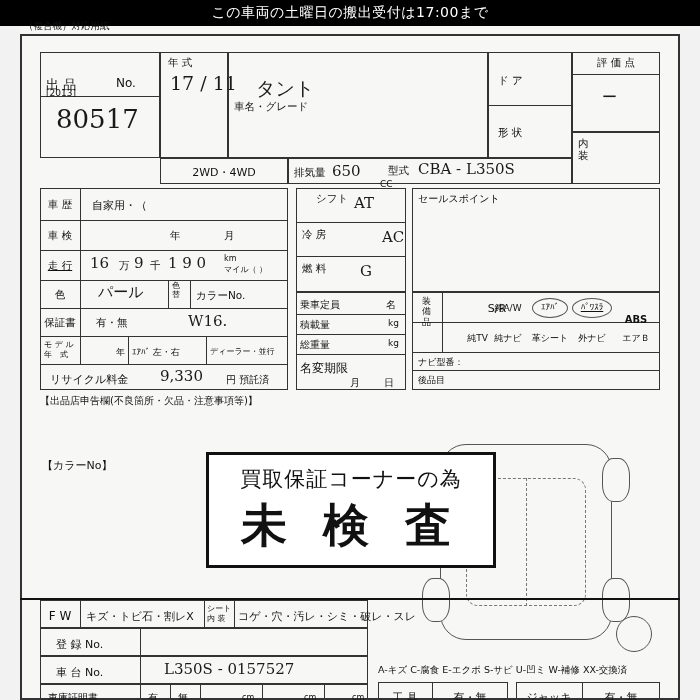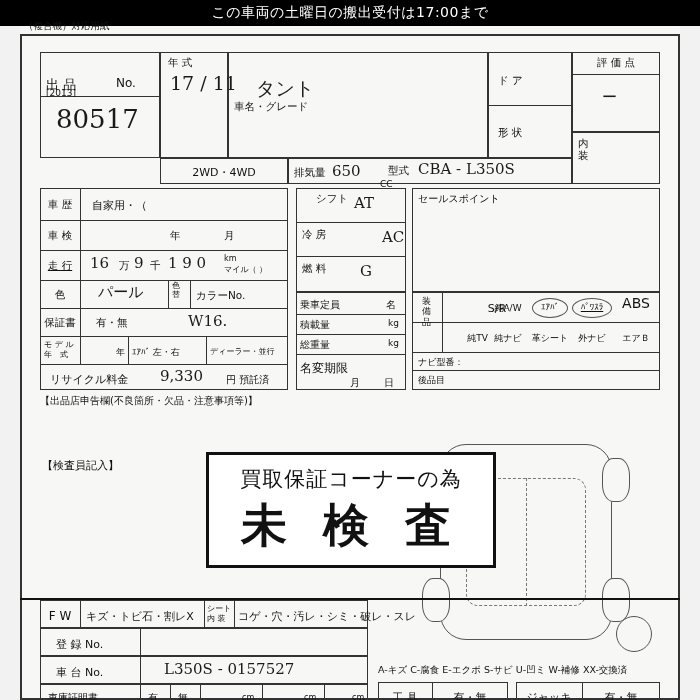--- a/index.html
+++ b/index.html
@@ -141,21 +141,21 @@
   <div class="vline" style="left:108px;top:310px;height:28px;"></div>
   <div class="lbl" style="left:112px;top:320px;font-size:9px;">ｴｱﾊﾞ 左・右</div>
   <div class="vline" style="left:186px;top:310px;height:28px;"></div>
   <div class="lbl" style="left:190px;top:320px;font-size:8px;">ディーラー・並行</div>
 
   <div class="lbl" style="left:30px;top:346px;font-size:11px;">リサイクル料金</div>
   <div class="hand sm" style="left:140px;top:341px;">9,330</div>
   <div class="lbl" style="left:206px;top:347px;font-size:10px;">円 預託済</div>
 
   <div class="lbl" style="left:20px;top:368px;font-size:10px;">【出品店申告欄(不良箇所・欠品・注意事項等)】</div>
-  <div class="lbl" style="left:22px;top:432px;font-size:11px;">【検査員記入】</div>
+  <div class="lbl" style="left:22px;top:432px;font-size:11px;">【カラーNo】</div>
 
   <div class="b" style="left:276px;top:162px;width:110px;height:104px;"></div>
   <div class="hline" style="left:276px;top:196px;width:110px;"></div>
   <div class="hline" style="left:276px;top:230px;width:110px;"></div>
   <div class="lbl" style="left:296px;top:166px;">シフト</div>
   <div class="hand sm" style="left:334px;top:168px;">AT</div>
   <div class="lbl" style="left:282px;top:202px;">冷 房</div>
   <div class="hand sm" style="left:336px;top:202px;margin-left:26px;">AC</div>
   <div class="lbl" style="left:282px;top:236px;">燃 料</div>
   <div class="hand sm" style="left:340px;top:236px;">G</div>
@@ -181,21 +181,21 @@
   <div class="vline" style="left:422px;top:266px;height:60px;"></div>
   <div class="hline" style="left:392px;top:296px;width:248px;"></div>
   <div class="hline" style="left:392px;top:326px;width:248px;"></div>
   <div class="hline" style="left:392px;top:344px;width:248px;"></div>
   <div class="lbl" style="left:402px;top:270px;font-size:9px;line-height:1.15;">装<br>備<br>品</div>
 
   <div class="lbl ctr" style="left:424px;top:276px;width:42px;font-size:11px;margin-left:32px;">S/R</div>
   <div class="lbl ctr" style="left:466px;top:276px;width:44px;font-size:9px;">純A/W</div>
   <div class="lbl ctr" style="left:510px;top:276px;width:40px;font-size:9px;">ｴｱﾊﾞ</div>
   <div class="lbl ctr" style="left:550px;top:276px;width:44px;font-size:9px;text-decoration:underline;">ﾊﾟﾜｽﾗ</div>
-  <div class="lbl ctr" style="left:594px;top:269px;width:44px;font-size:14px;">ABS</div>
+  <div class="lbl ctr" style="left:594px;top:288px;width:44px;font-size:10px;font-weight:bold;">ABS</div>
   <div class="circle" style="left:512px;top:272px;width:36px;height:20px;"></div>
   <div class="circle" style="left:552px;top:272px;width:40px;height:20px;"></div>
 
   <div class="lbl ctr" style="left:424px;top:306px;width:42px;font-size:9px;padding-left:25px;">純TV</div>
   <div class="lbl ctr" style="left:466px;top:306px;width:44px;font-size:9px;">純ナビ</div>
   <div class="lbl ctr" style="left:510px;top:306px;width:40px;font-size:9px;">革シート</div>
   <div class="lbl ctr" style="left:550px;top:306px;width:44px;font-size:9px;">外ナビ</div>
   <div class="lbl ctr" style="left:594px;top:306px;width:44px;font-size:9px;">エアＢ</div>
 
   <div class="lbl" style="left:398px;top:330px;font-size:9px;">ナビ型番：</div>

